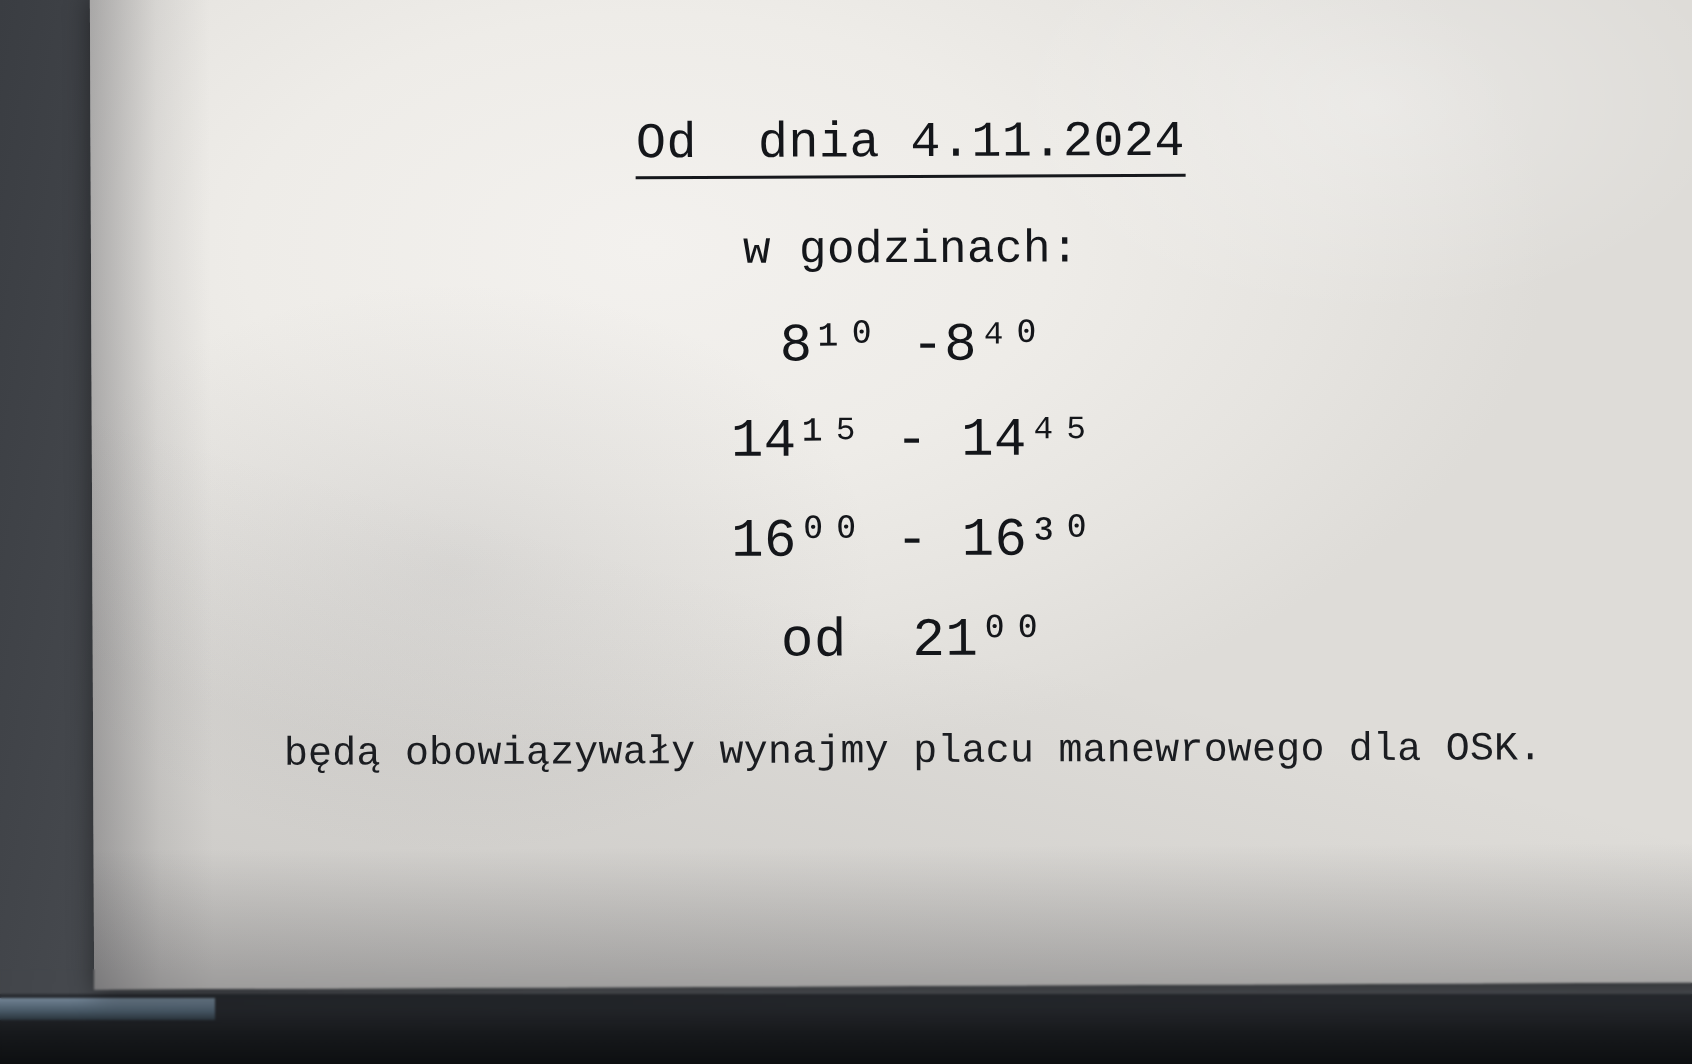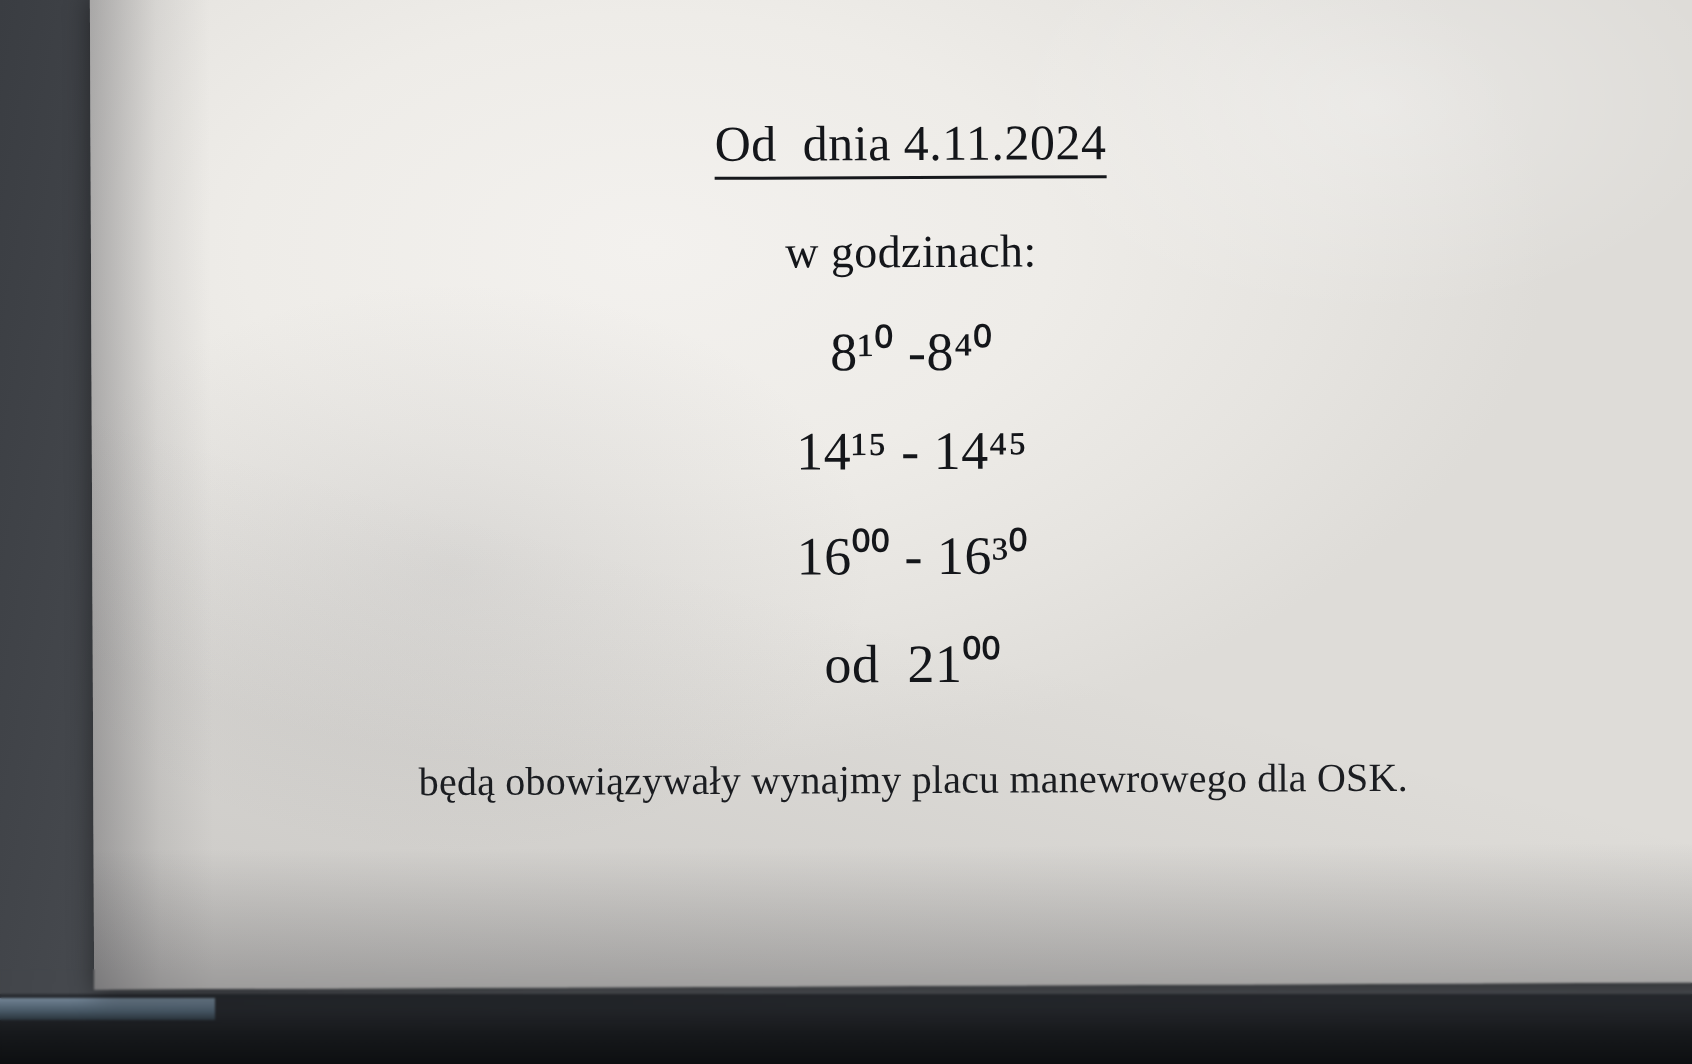--- a/index.html
+++ b/index.html
@@ -7,21 +7,21 @@
     margin: 0;
     padding: 0;
     background: #1b1b1d;
   }
   #page {
     position: relative;
     width: 1692px;
     height: 1064px;
     overflow: hidden;
     background: #f0abfc;
-    font-family: Liberation Serif, serif;
+    font-family: Liberation Mono, monospace;
   }
 
   
   .wall {
     position: absolute;
     inset: 0;
     background:
       linear-gradient(100deg, #3a3d42 0%, #4a4d52 18%, #55585d 40%, #4e5156 100%);
   }
   .dark-strip {

